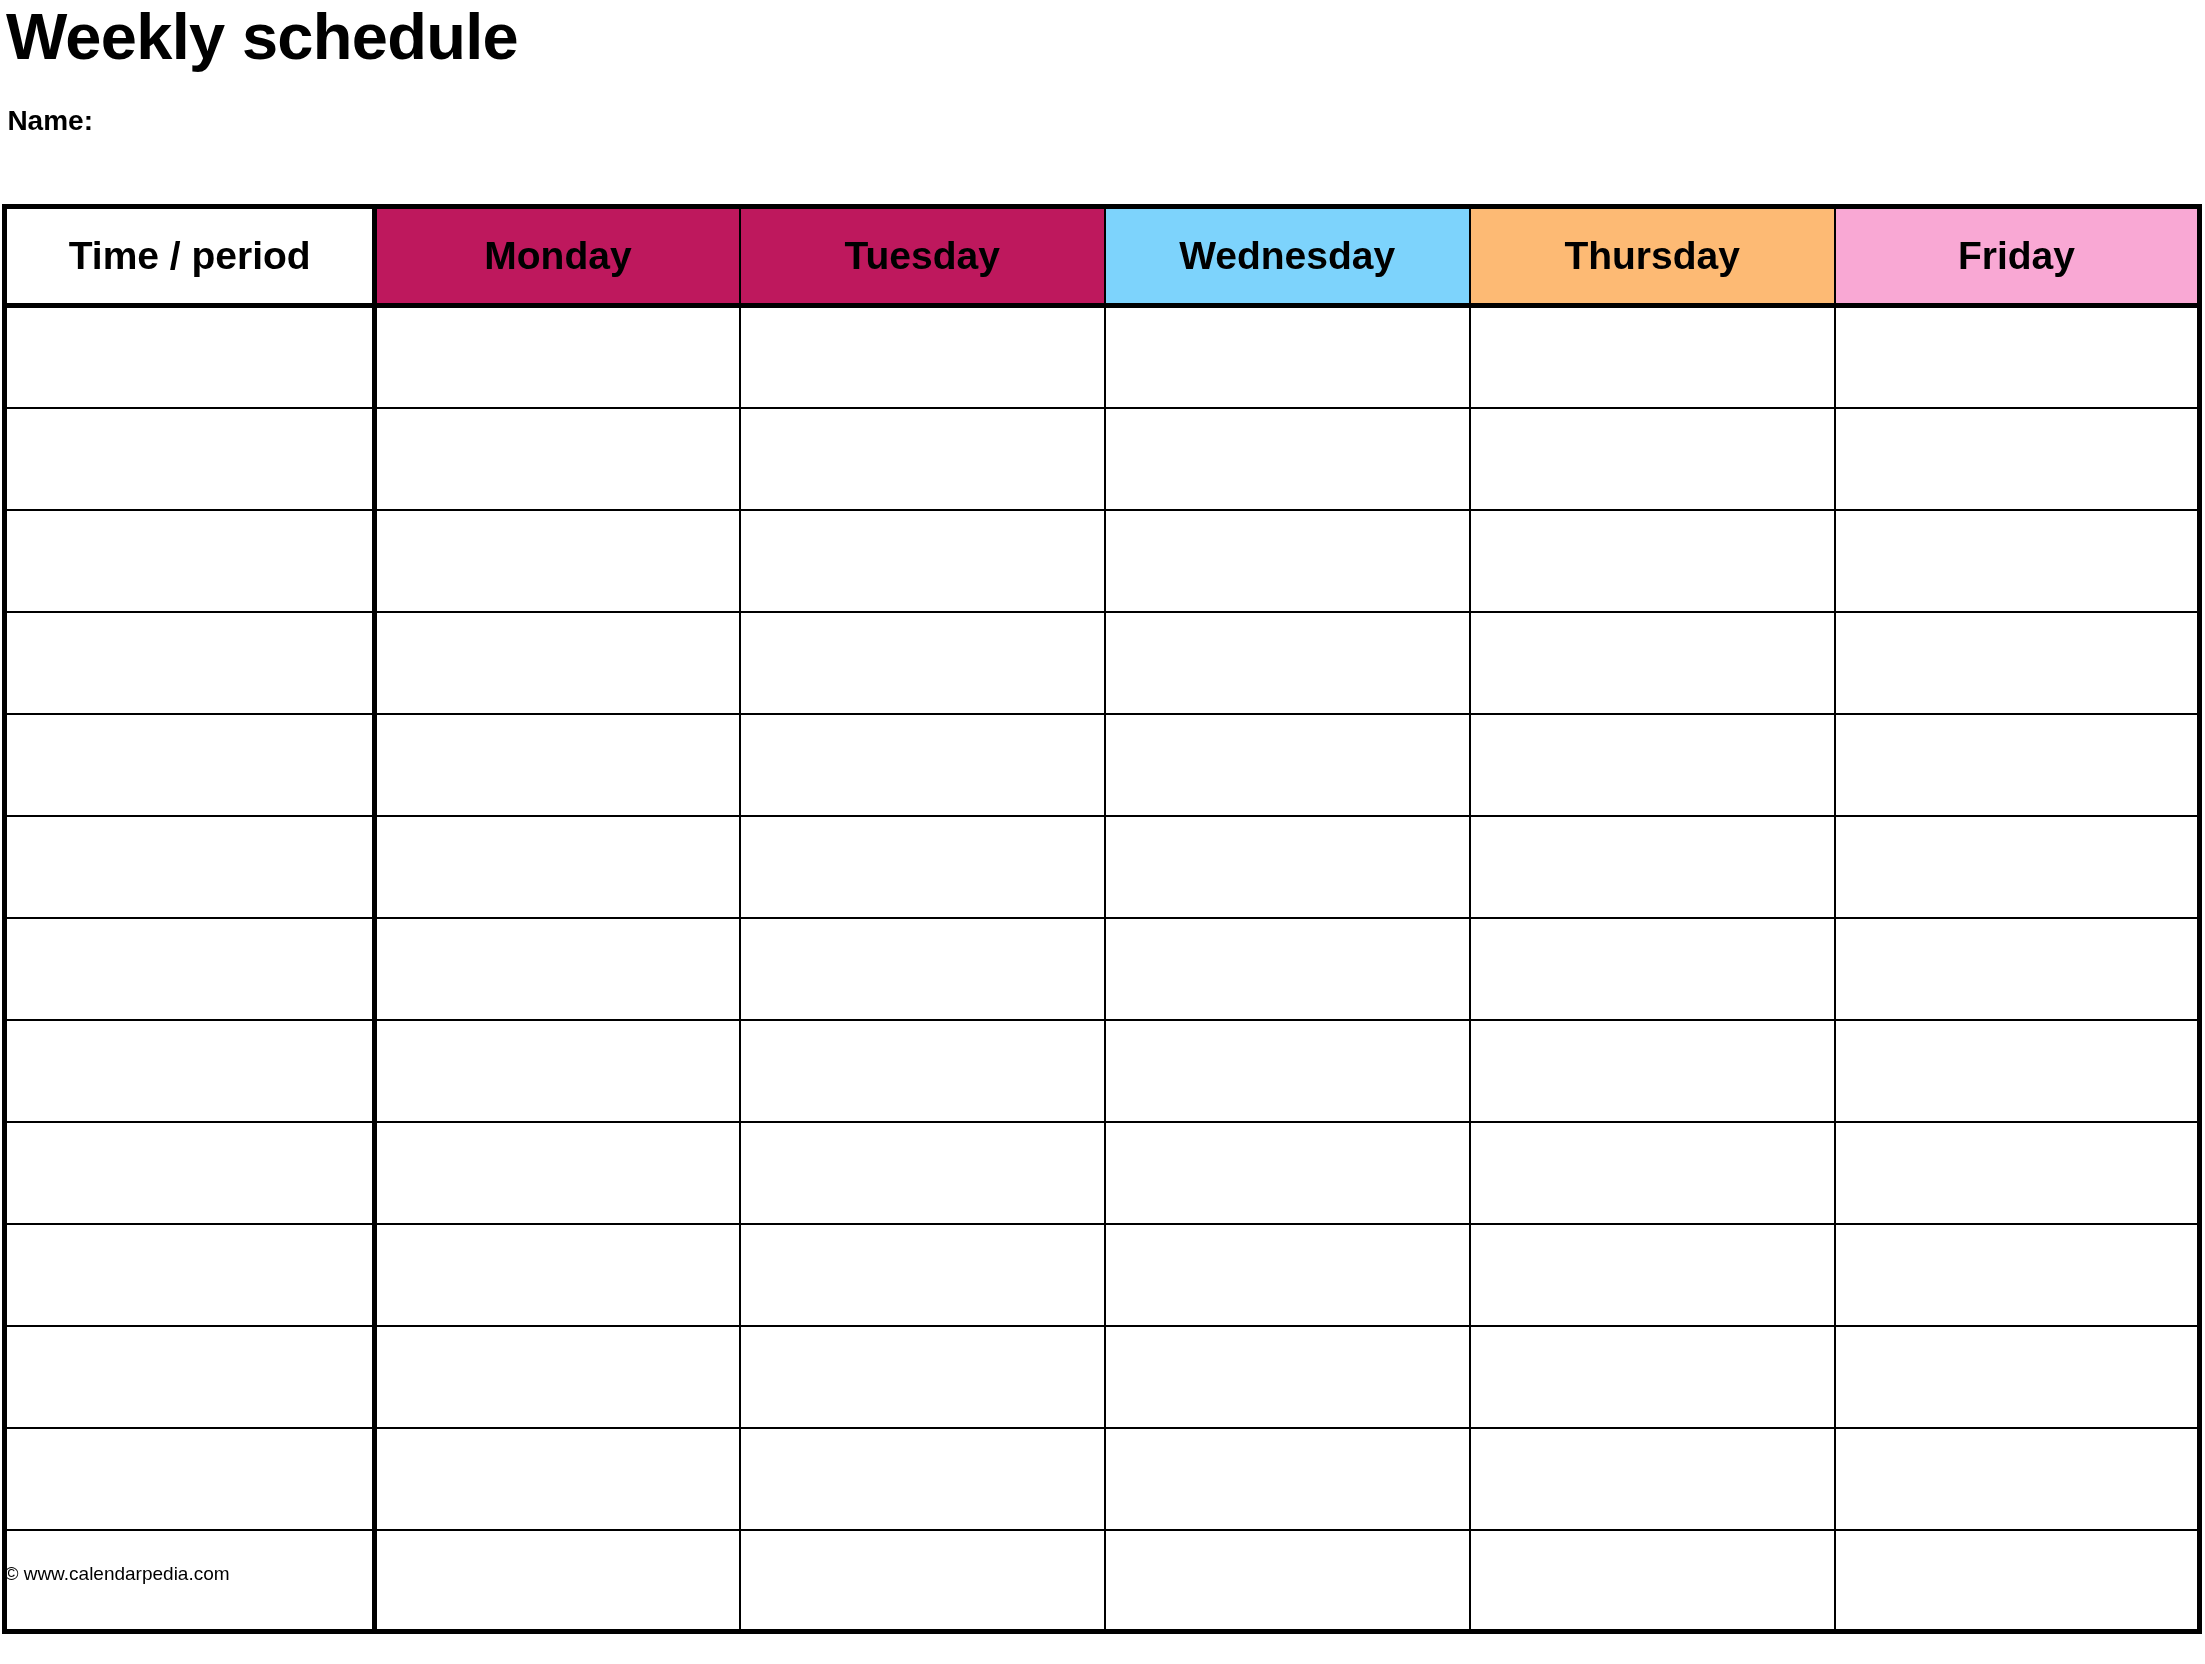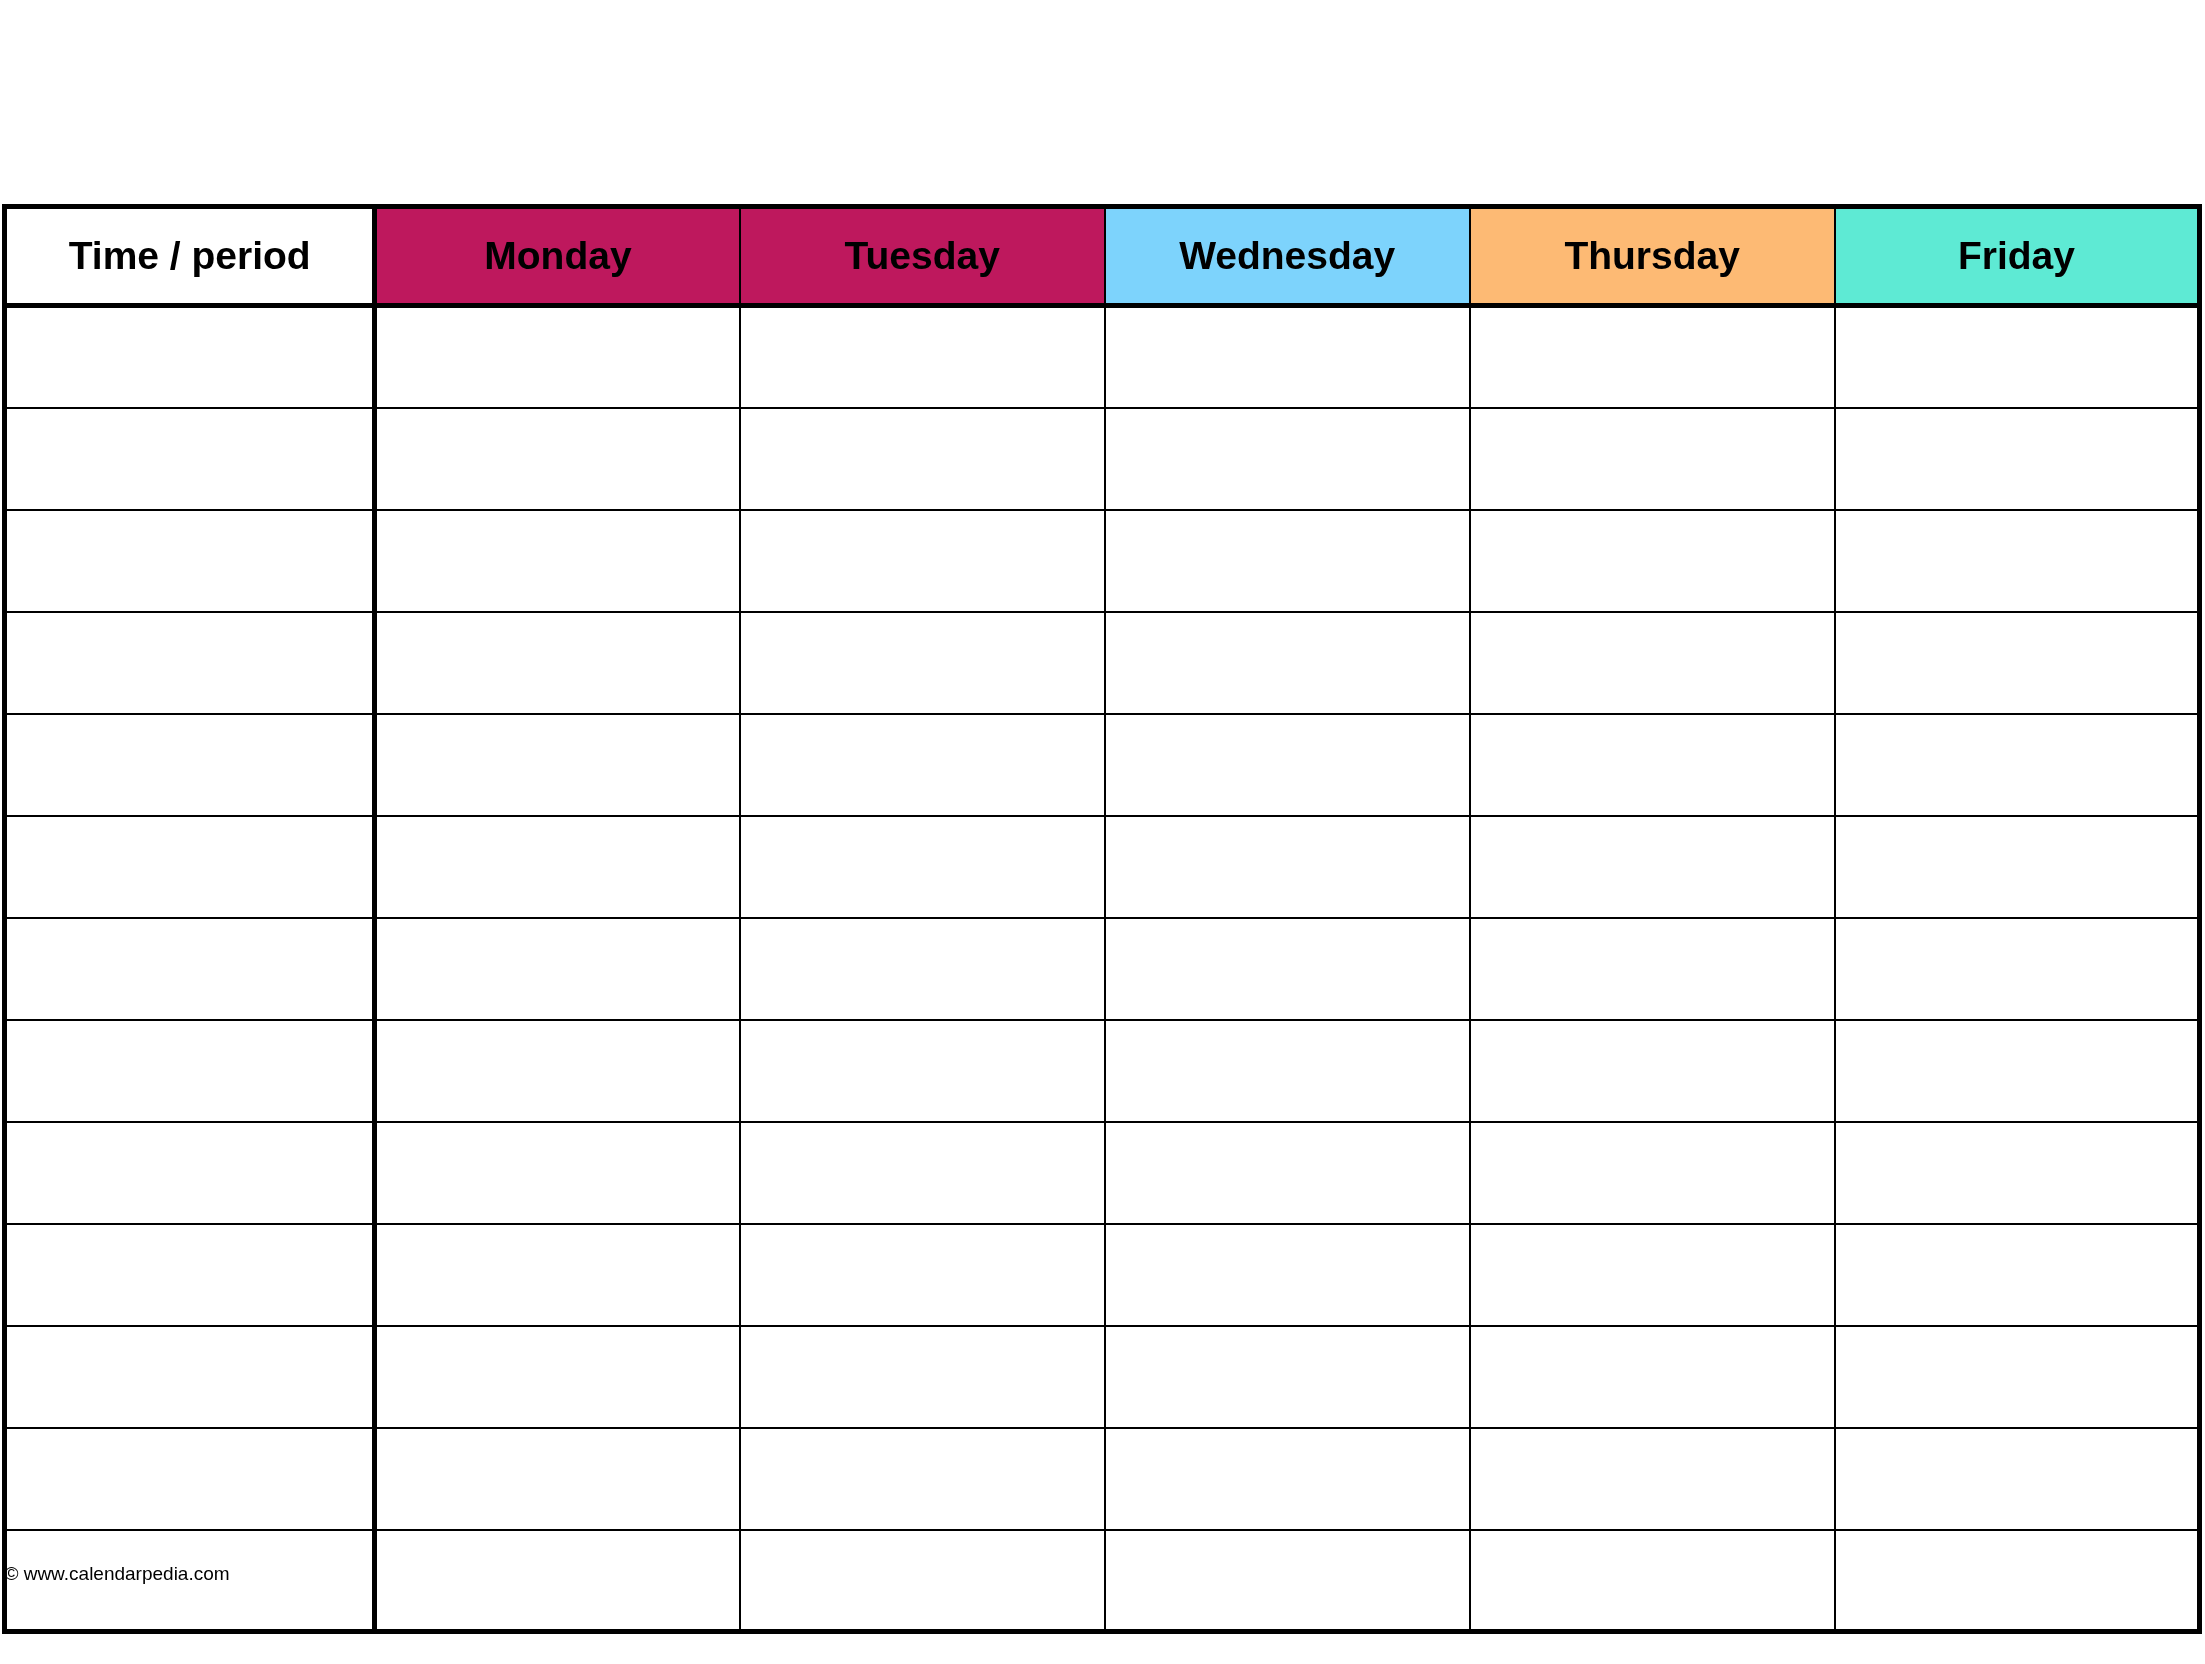--- a/index.html
+++ b/index.html
@@ -118,39 +118,43 @@
     font-size: 19px;
     line-height: 1.0;
     white-space: nowrap;
   }
 </style>
 </head>
 <body>
 
 <div class="page">
 
+  <div class="heading-block">
+    <h1 class="page-title">Weekly schedule</h1>
+    <div class="name-label">Name:</div>
+  </div>
 
   <div class="schedule-table-wrap">
     <table class="schedule">
       <colgroup>
         <col class="col-time">
         <col class="col-day">
         <col class="col-day">
         <col class="col-day">
         <col class="col-day">
         <col class="col-day">
       </colgroup>
       <thead>
         <tr class="header-row">
           <th class="time-head" style="background: rgb(255, 255, 255);">Time / period</th>
           <th style="background: #be185d;">Monday</th>
           <th style="background: #be185d;">Tuesday</th>
           <th style="background: #7dd3fc;">Wednesday</th>
           <th style="background: #fdba74;">Thursday</th>
-          <th style="background: #5eead4;">Friday</th>
+          <th style="background: #f9a8d4;">Friday</th>
         </tr>
       </thead>
       <tbody id="schedule-body">
           <tr class="body-row">
             <td class="time-cell"></td>
             <td></td>
             <td></td>
             <td></td>
             <td></td>
             <td></td>

